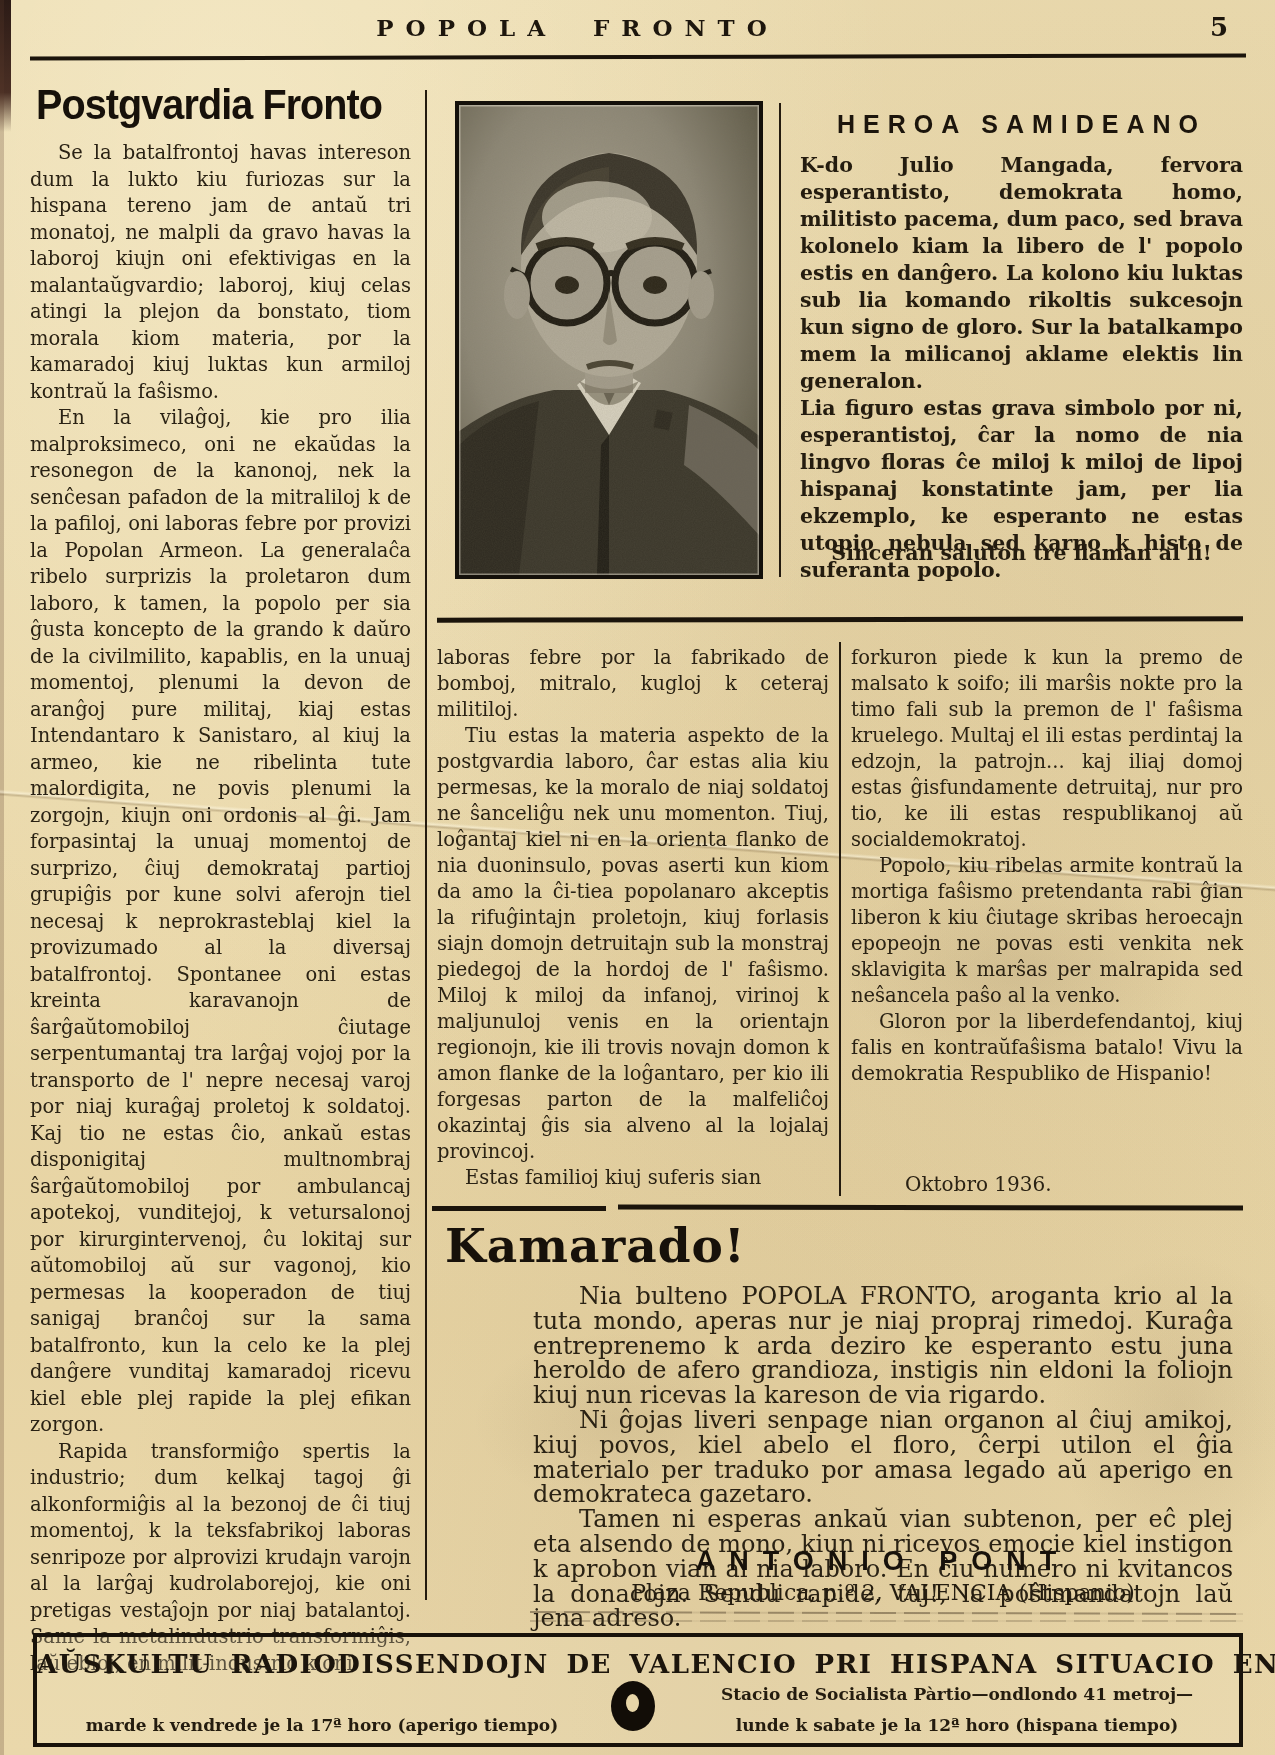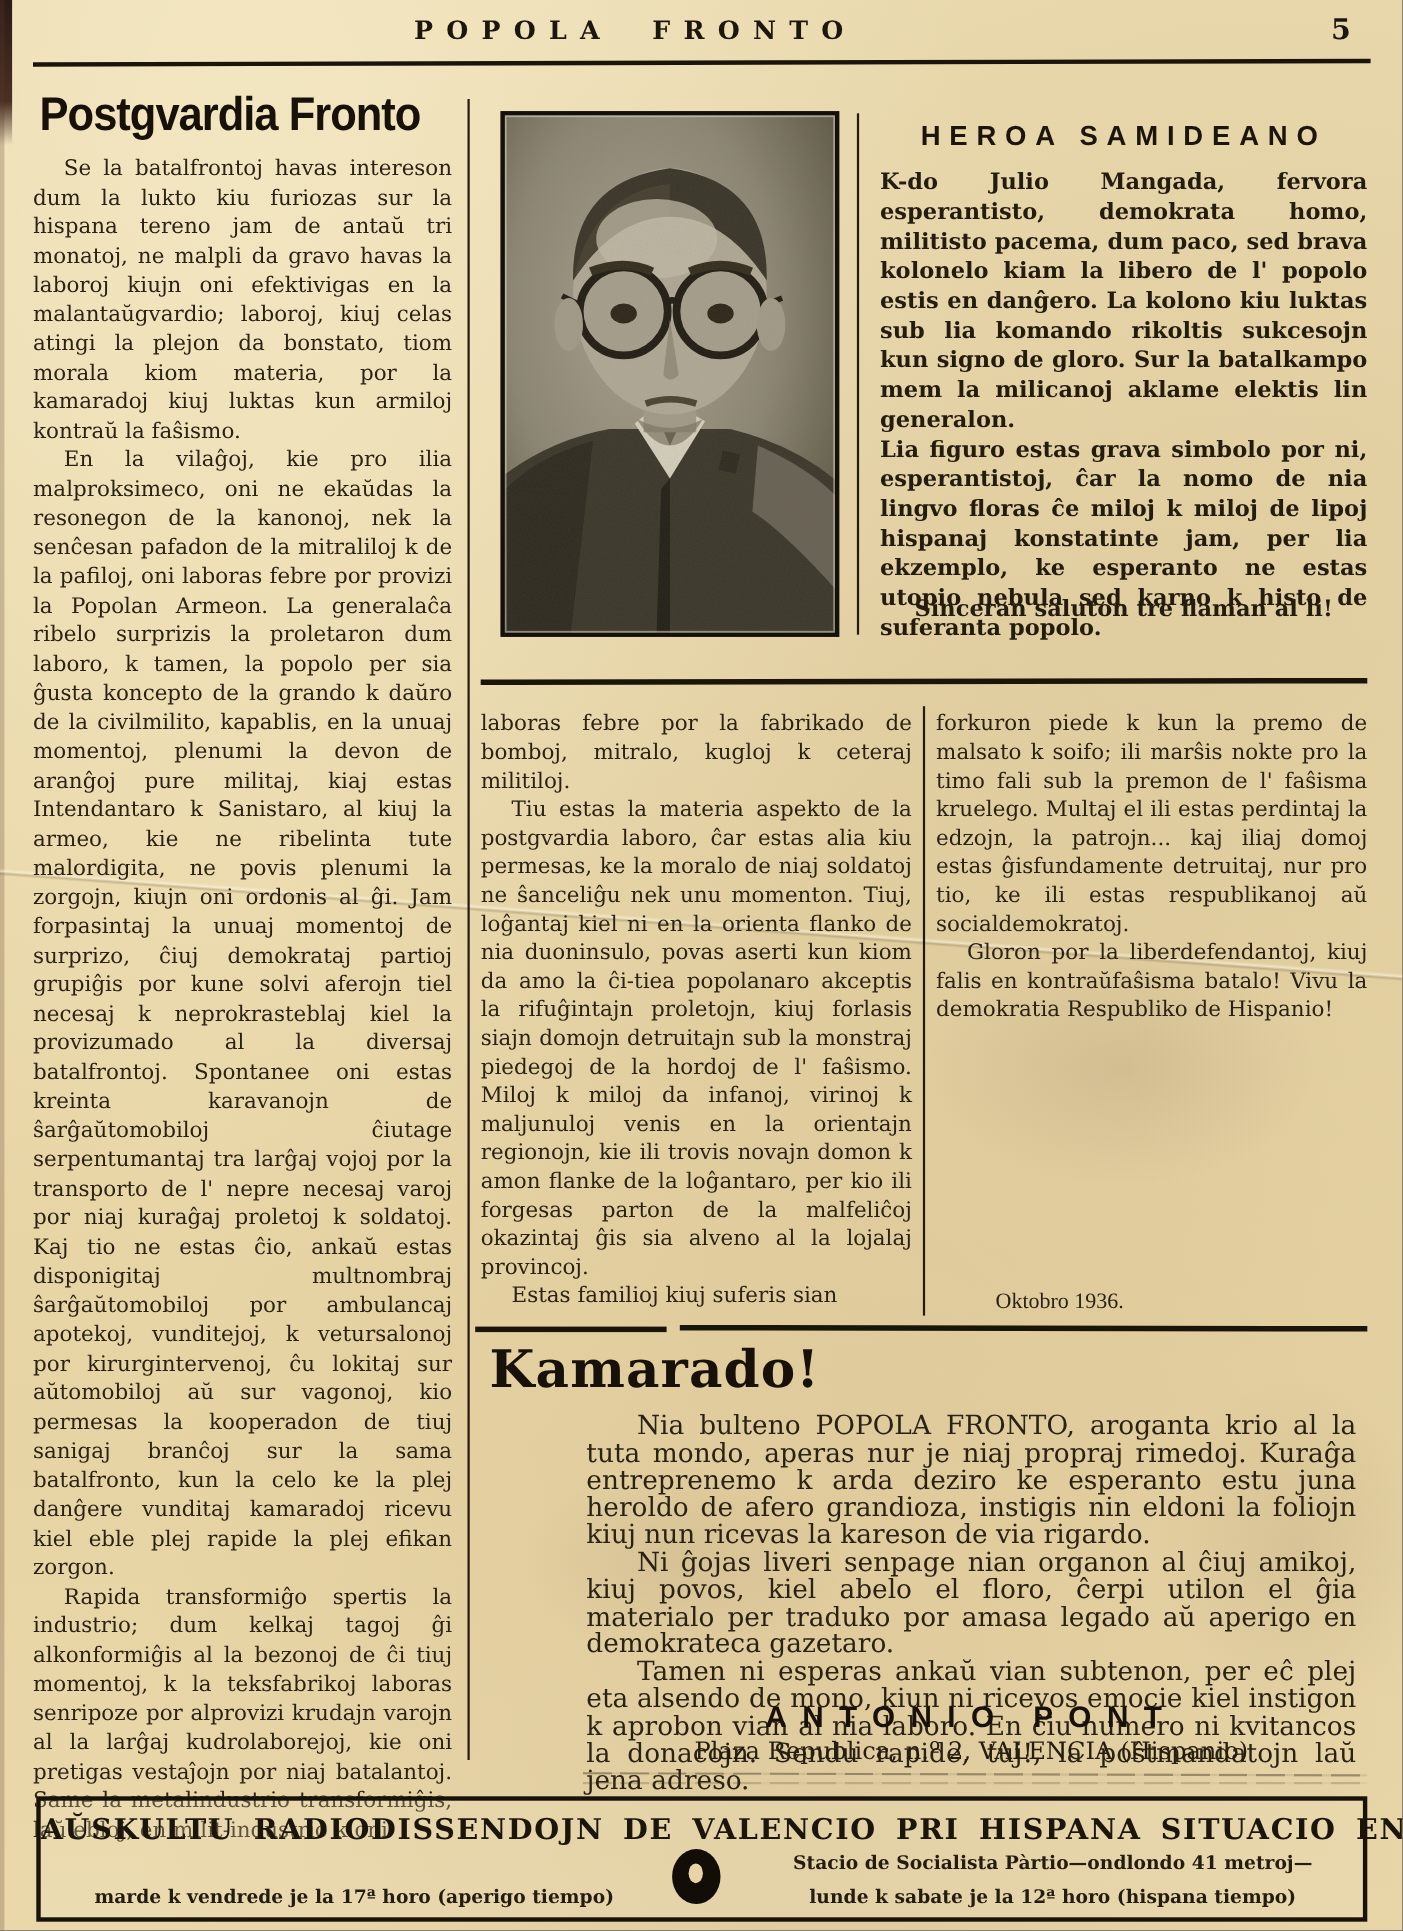--- a/index.html
+++ b/index.html
@@ -26,21 +26,21 @@
   .bodytext p{margin:0;text-indent:28px;}
   .bodytext p.noindent{text-indent:0;}
   .headline-left{font-family:"Liberation Sans", sans-serif;font-weight:bold;font-size:43px;
     color:#17110a;transform:scaleX(.92);transform-origin:left;white-space:nowrap;letter-spacing:-1px;}
   .hero-head{font-family:"Liberation Sans", sans-serif;font-weight:bold;font-size:25px;
     letter-spacing:8px;text-align:center;color:#1c150c;white-space:nowrap;}
   .hero-body{font-size:20.5px;line-height:27px;font-weight:bold;text-align:justify;color:#241c0f;}
   .hero-body p{margin:0;text-indent:0;}
   .hero-close{font-size:20.5px;font-weight:bold;text-align:center;color:#241c0f;}
   .colsmall{font-size:19.5px;line-height:26px;}
-  .date-line{font-size:20px;color:#2a2214;font-family:Liberation Serif, serif;}
+  .date-line{font-size:20px;color:#2a2214;}
   .kam-head{font-family:"DejaVu Serif", serif;font-weight:bold;font-size:47px;color:#17110a;
     letter-spacing:1px;white-space:nowrap;}
   .kam-body{font-size:24px;line-height:24.8px;text-align:justify;color:#2a2214;}
   .kam-body p{margin:0;text-indent:46px;}
   .sig-name{font-family:"Liberation Sans", sans-serif;font-weight:bold;font-size:27px;
     letter-spacing:14px;text-align:center;color:#17110a;white-space:nowrap;}
   .sig-addr{font-size:22px;text-align:center;color:#241c0f;}
   
   .banner{border:4px solid #18120a;background:rgba(240,228,190,0.25);}
   .banner-title{font-size:26px;font-weight:bold;text-align:center;letter-spacing:1.5px;
@@ -142,20 +142,21 @@
   <div class="abs rule-h" style="left:437px;top:617px;width:806px;height:5px;transform:rotate(-0.1deg);"></div>
 
   <div class="abs bodytext colsmall" style="left:437px;top:645px;width:392px;">
     <p class="noindent">laboras febre por la fabrikado de bomboj, mitralo, kugloj k ceteraj militiloj.</p>
     <p>Tiu estas la materia aspekto de la postgvardia laboro, ĉar estas alia kiu permesas, ke la moralo de niaj soldatoj ne ŝanceliĝu nek unu momenton. Tiuj, loĝantaj kiel ni en la orienta flanko de nia duoninsulo, povas aserti kun kiom da amo la ĉi-tiea popolanaro akceptis la rifuĝintajn proletojn, kiuj forlasis siajn domojn detruitajn sub la monstraj piedegoj de la hordoj de l' faŝismo. Miloj k miloj da infanoj, virinoj k maljunuloj venis en la orientajn regionojn, kie ili trovis novajn domon k amon flanke de la loĝantaro, per kio ili forgesas parton de la malfeliĉoj okazintaj ĝis sia alveno al la lojalaj provincoj.</p>
     <p>Estas familioj kiuj suferis sian</p>
   </div>
 
   <div class="abs bodytext colsmall" style="left:851px;top:645px;width:392px;">
     <p class="noindent">forkuron piede k kun la premo de malsato k soifo; ili marŝis nokte pro la timo fali sub la premon de l' faŝisma kruelego. Multaj el ili estas perdintaj la edzojn, la patrojn... kaj iliaj domoj estas ĝisfundamente detruitaj, nur pro tio, ke ili estas respublikanoj aŭ socialdemokratoj.</p>
+    <p>Popolo, kiu ribelas armite kontraŭ la mortiga faŝismo pretendanta rabi ĝian liberon k kiu ĉiutage skribas heroecajn epopeojn ne povas esti venkita nek sklavigita k marŝas per malrapida sed neŝancela paŝo al la venko.</p>
     <p>Gloron por la liberdefendantoj, kiuj falis en kontraŭfaŝisma batalo! Vivu la demokratia Respubliko de Hispanio!</p>
   </div>
   <div class="abs date-line" style="left:905px;top:1172px;">Oktobro 1936.</div>
 
   <div class="abs rule-h" style="left:432px;top:1206px;width:174px;height:5px;"></div>
   <div class="abs rule-h" style="left:618px;top:1205px;width:625px;height:5px;transform:rotate(0.1deg);"></div>
 
   <div class="abs kam-head" style="left:445px;top:1218px;">Kamarado!</div>
   <div class="abs kam-body" style="left:533px;top:1284px;width:700px;">
     <p>Nia bulteno POPOLA FRONTO, aroganta krio al la tuta mondo, aperas nur je niaj propraj rimedoj. Kuraĝa entreprenemo k arda deziro ke esperanto estu juna heroldo de afero grandioza, instigis nin eldoni la foliojn kiuj nun ricevas la kareson de via rigardo.</p>

